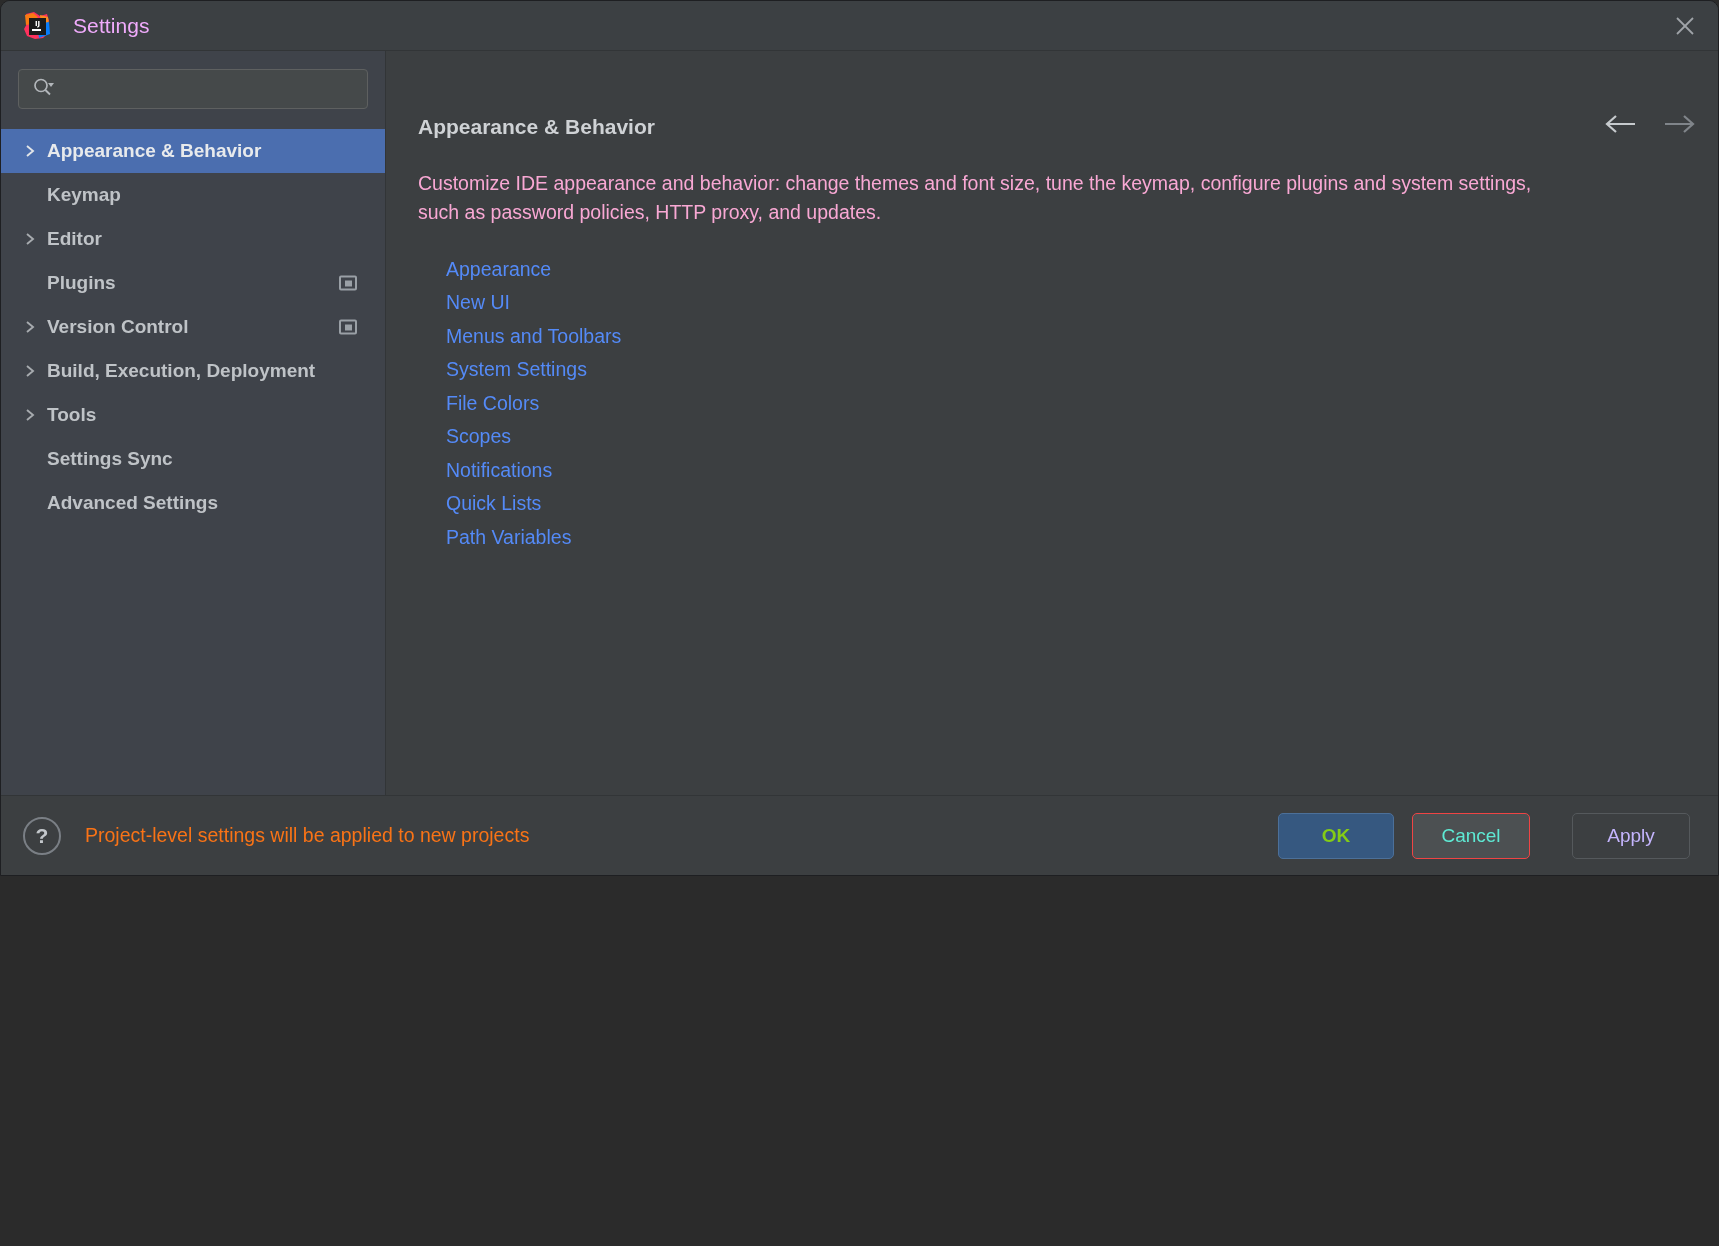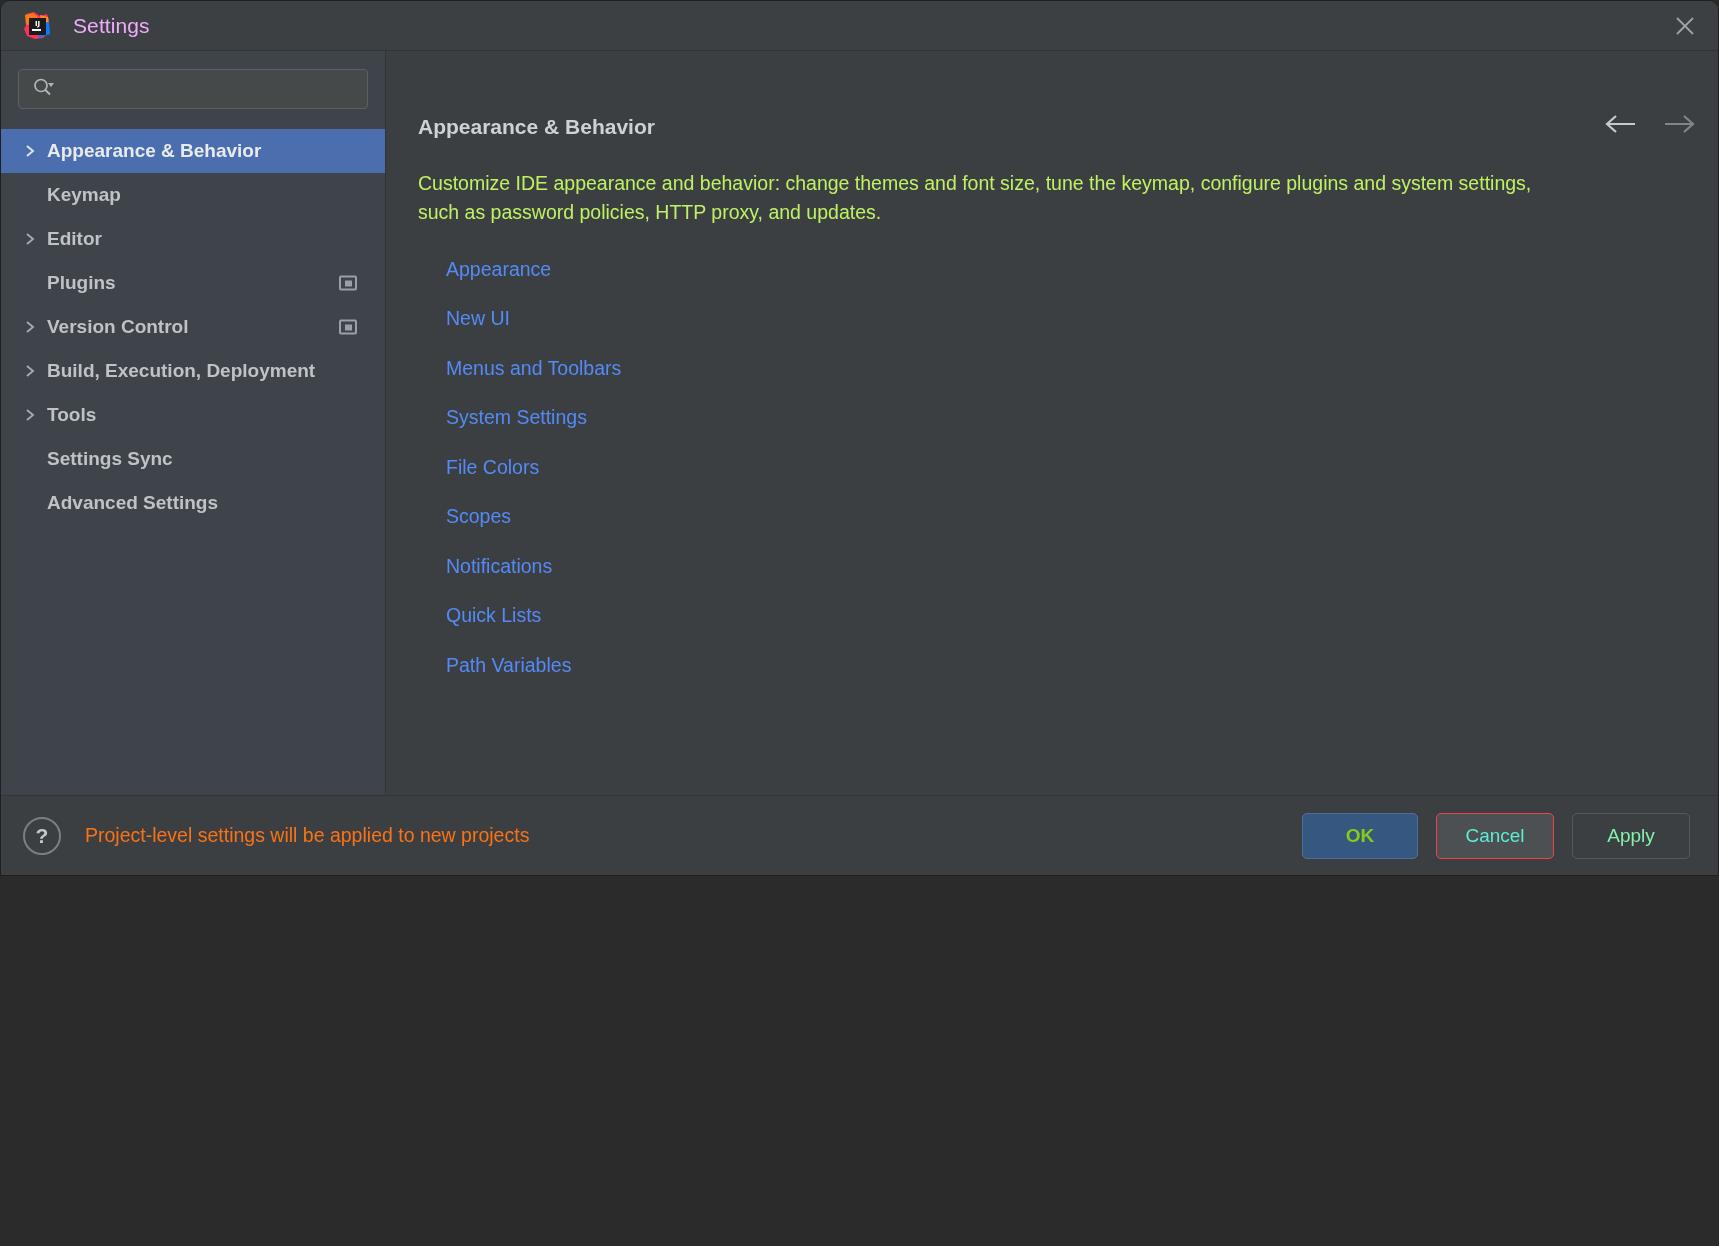--- a/index.html
+++ b/index.html
@@ -154,29 +154,28 @@
   }
   #content-header {
     font-size: 21px;
     font-weight: bold;
     color: #cfd2d5;
     margin-bottom: 30px;
   }
   #content-desc {
     font-size: 19.5px;
     line-height: 1.48;
-    color: #bef264;
+    color: #f9a8d4;
     max-width: 1120px;
     margin-bottom: 26px;
   }
   #link-list {
     margin-left: 28px;
     display: flex;
     flex-direction: column;
-    gap: 16px;
   }
   .sub-link {
     font-size: 19.5px;
     color: #548af7;
     line-height: 1;
     padding: 7px 0;
     cursor: pointer;
     align-self: flex-start;
   }
 
@@ -244,22 +243,23 @@
   .dlg-btn.primary {
     background: #365880;
     border: 1px solid #4c7099;
     color: #84cc16;
     font-weight: bold;
     min-width: 116px;
   }
   .dlg-btn.disabled {
     background: transparent;
     border: 1px solid #55595c;
-    color: #86efac;
+    color: #c4b5fd;
     cursor: default;
+    margin-left: 24px;
   }
 
   
   #annotation-box {
     position: absolute;
     left: 1140px;
     top: 1108px;
     width: 575px;
     height: 135px;
     border: 3px solid #f04b4b;

